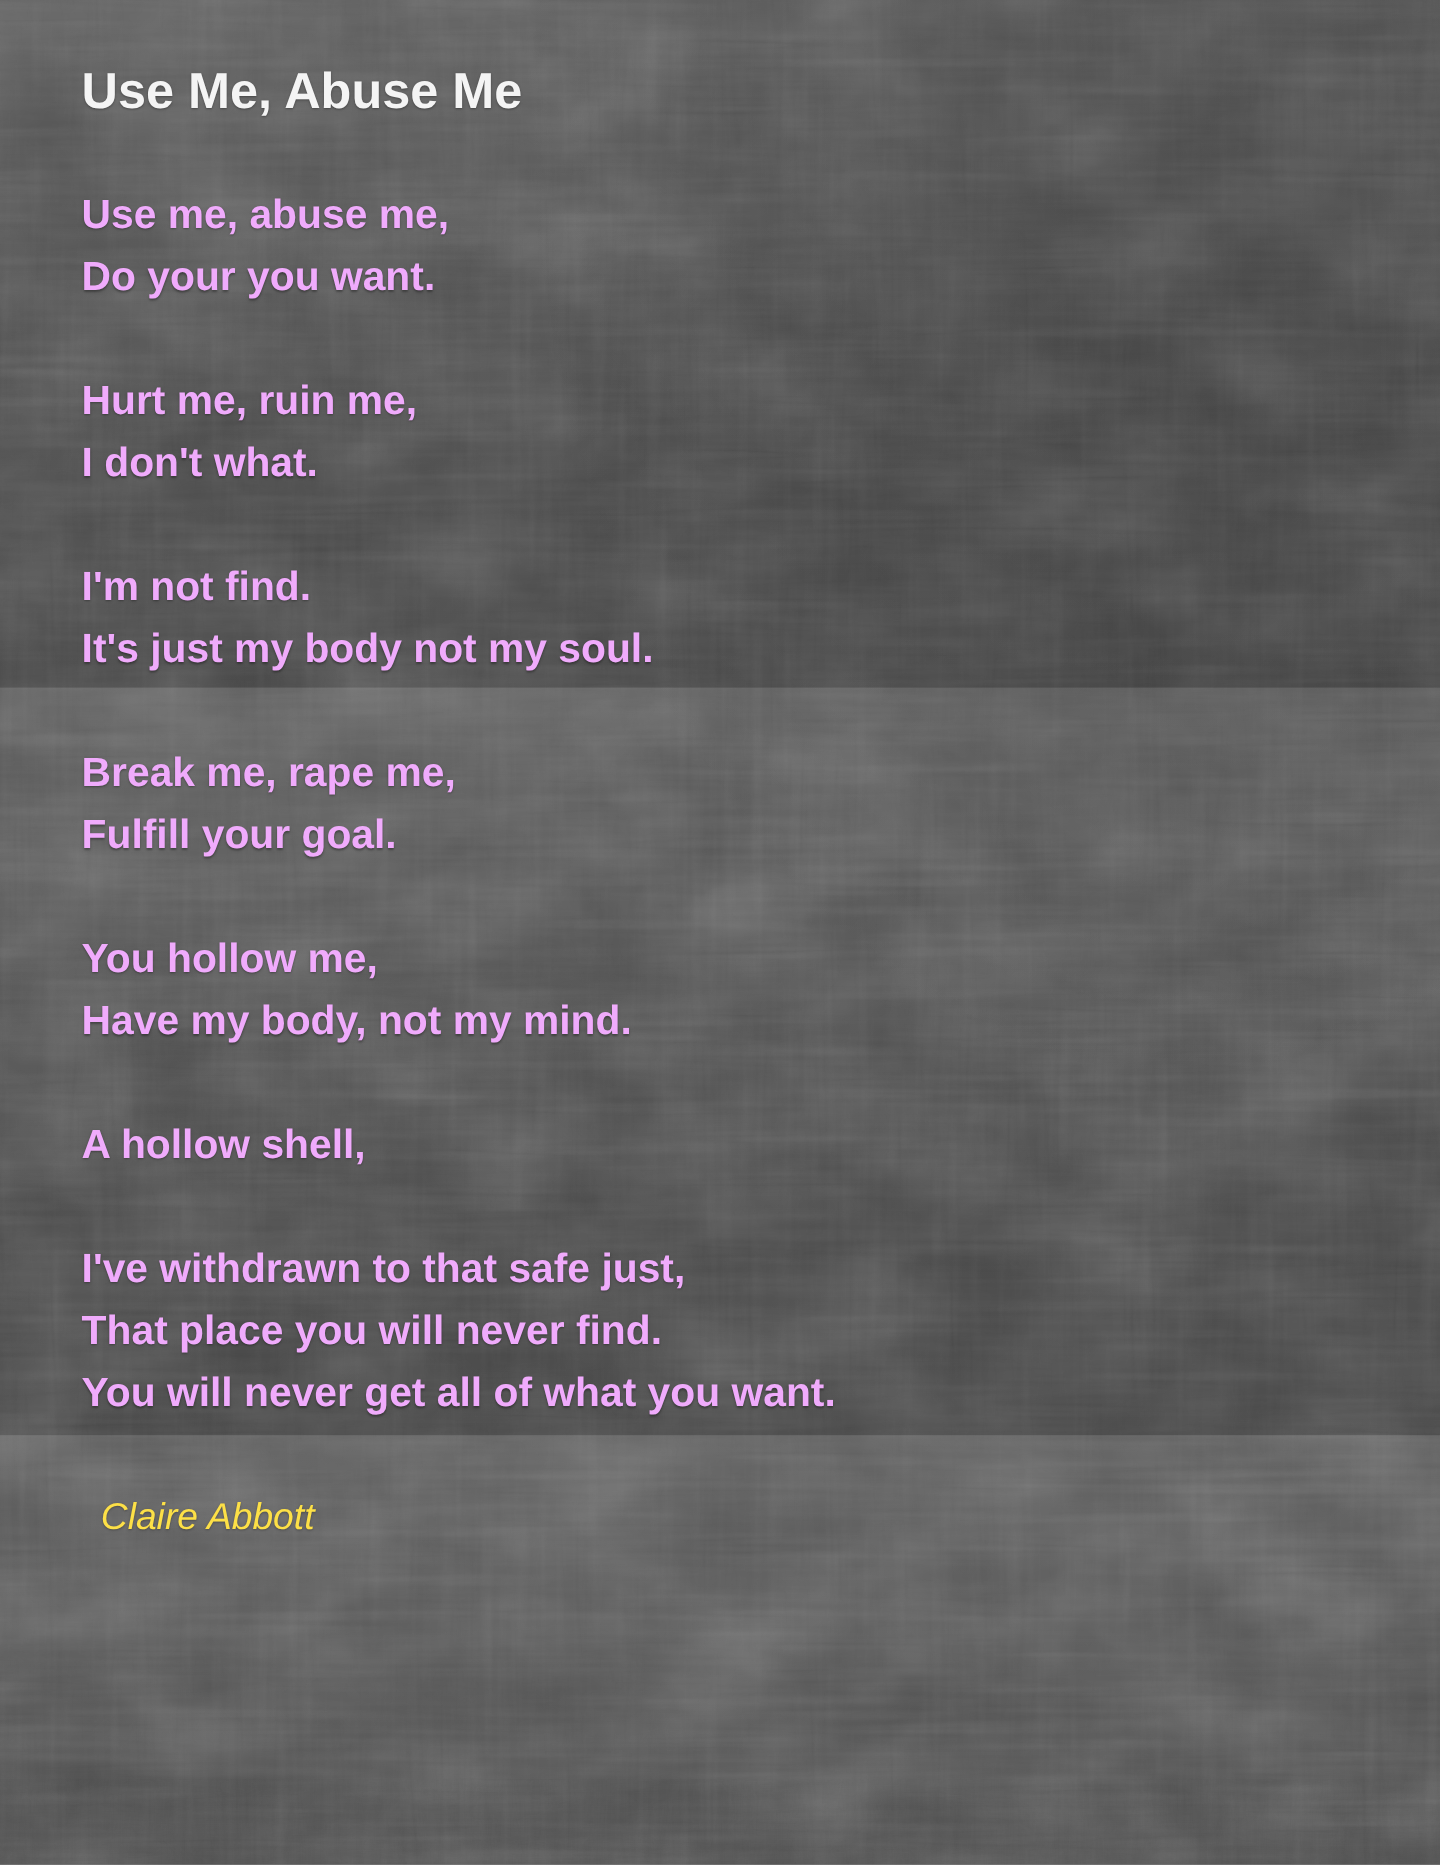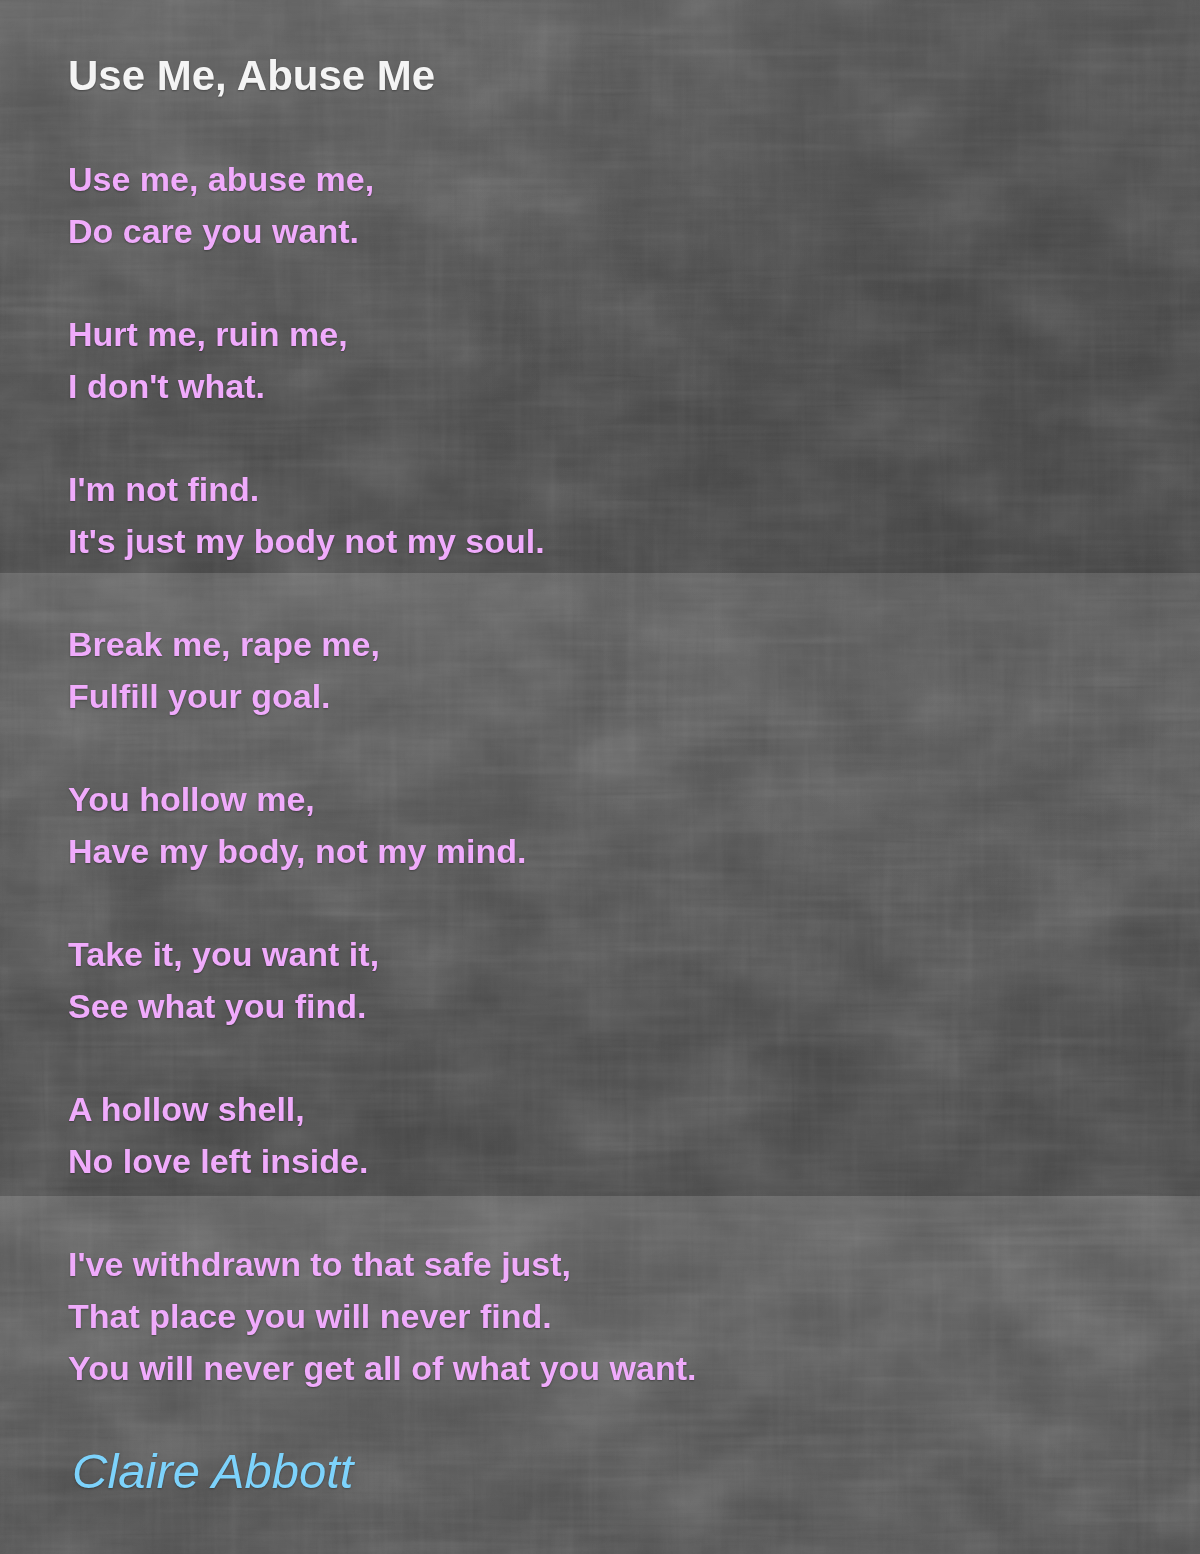--- a/index.html
+++ b/index.html
@@ -57,26 +57,26 @@
   .stanza {
     margin: 0 0 51px 0;
     font-weight: 700;
     font-size: 34px;
     line-height: 52px;
     color: #f0abfc;
     text-shadow: 0 1px 2px rgba(0,0,0,0.35);
   }
   .poem-line { display: block; }
   .author-signature {
-    margin: 7px 0 0 4px;
+    margin: 7px 0 0 16px;
     font-style: italic;
     font-weight: 400;
-    font-size: 49px;
+    font-size: 31px;
     line-height: 52px;
-    color: #7dd3fc;
+    color: #fde047;
     text-shadow: 0 1px 2px rgba(0,0,0,0.3);
   }
 </style>
 </head>
 <body>
 
 <div class="page">
 
   <svg class="texture" xmlns="http://www.w3.org/2000/svg" width="1200" height="1554">
     <filter id="coarseNoise" x="0" y="0" width="100%" height="100%">
@@ -101,21 +101,21 @@
   <div class="band band-2"></div>
   <div class="band band-3"></div>
   <div class="vignette"></div>
 
   <div class="poem">
 
     <h1 class="poem-title">Use Me, Abuse Me</h1>
 
     <p class="stanza">
       <span class="poem-line">Use me, abuse me,</span>
-      <span class="poem-line">Do care you want.</span>
+      <span class="poem-line">Do your you want.</span>
     </p>
 
     <p class="stanza">
       <span class="poem-line">Hurt me, ruin me,</span>
       <span class="poem-line">I don't what.</span>
     </p>
 
     <p class="stanza">
       <span class="poem-line">I'm not find.</span>
       <span class="poem-line">It's just my body not my soul.</span>
@@ -124,28 +124,23 @@
     <p class="stanza">
       <span class="poem-line">Break me, rape me,</span>
       <span class="poem-line">Fulfill your goal.</span>
     </p>
 
     <p class="stanza">
       <span class="poem-line">You hollow me,</span>
       <span class="poem-line">Have my body, not my mind.</span>
     </p>
 
-    <p class="stanza">
-      <span class="poem-line">Take it, you want it,</span>
-      <span class="poem-line">See what you find.</span>
-    </p>
 
     <p class="stanza">
       <span class="poem-line">A hollow shell,</span>
-      <span class="poem-line">No love left inside.</span>
     </p>
 
     <p class="stanza">
       <span class="poem-line">I've withdrawn to that safe just,</span>
       <span class="poem-line">That place you will never find.</span>
       <span class="poem-line">You will never get all of what you want.</span>
     </p>
 
     <p class="author-signature">Claire Abbott</p>
 

